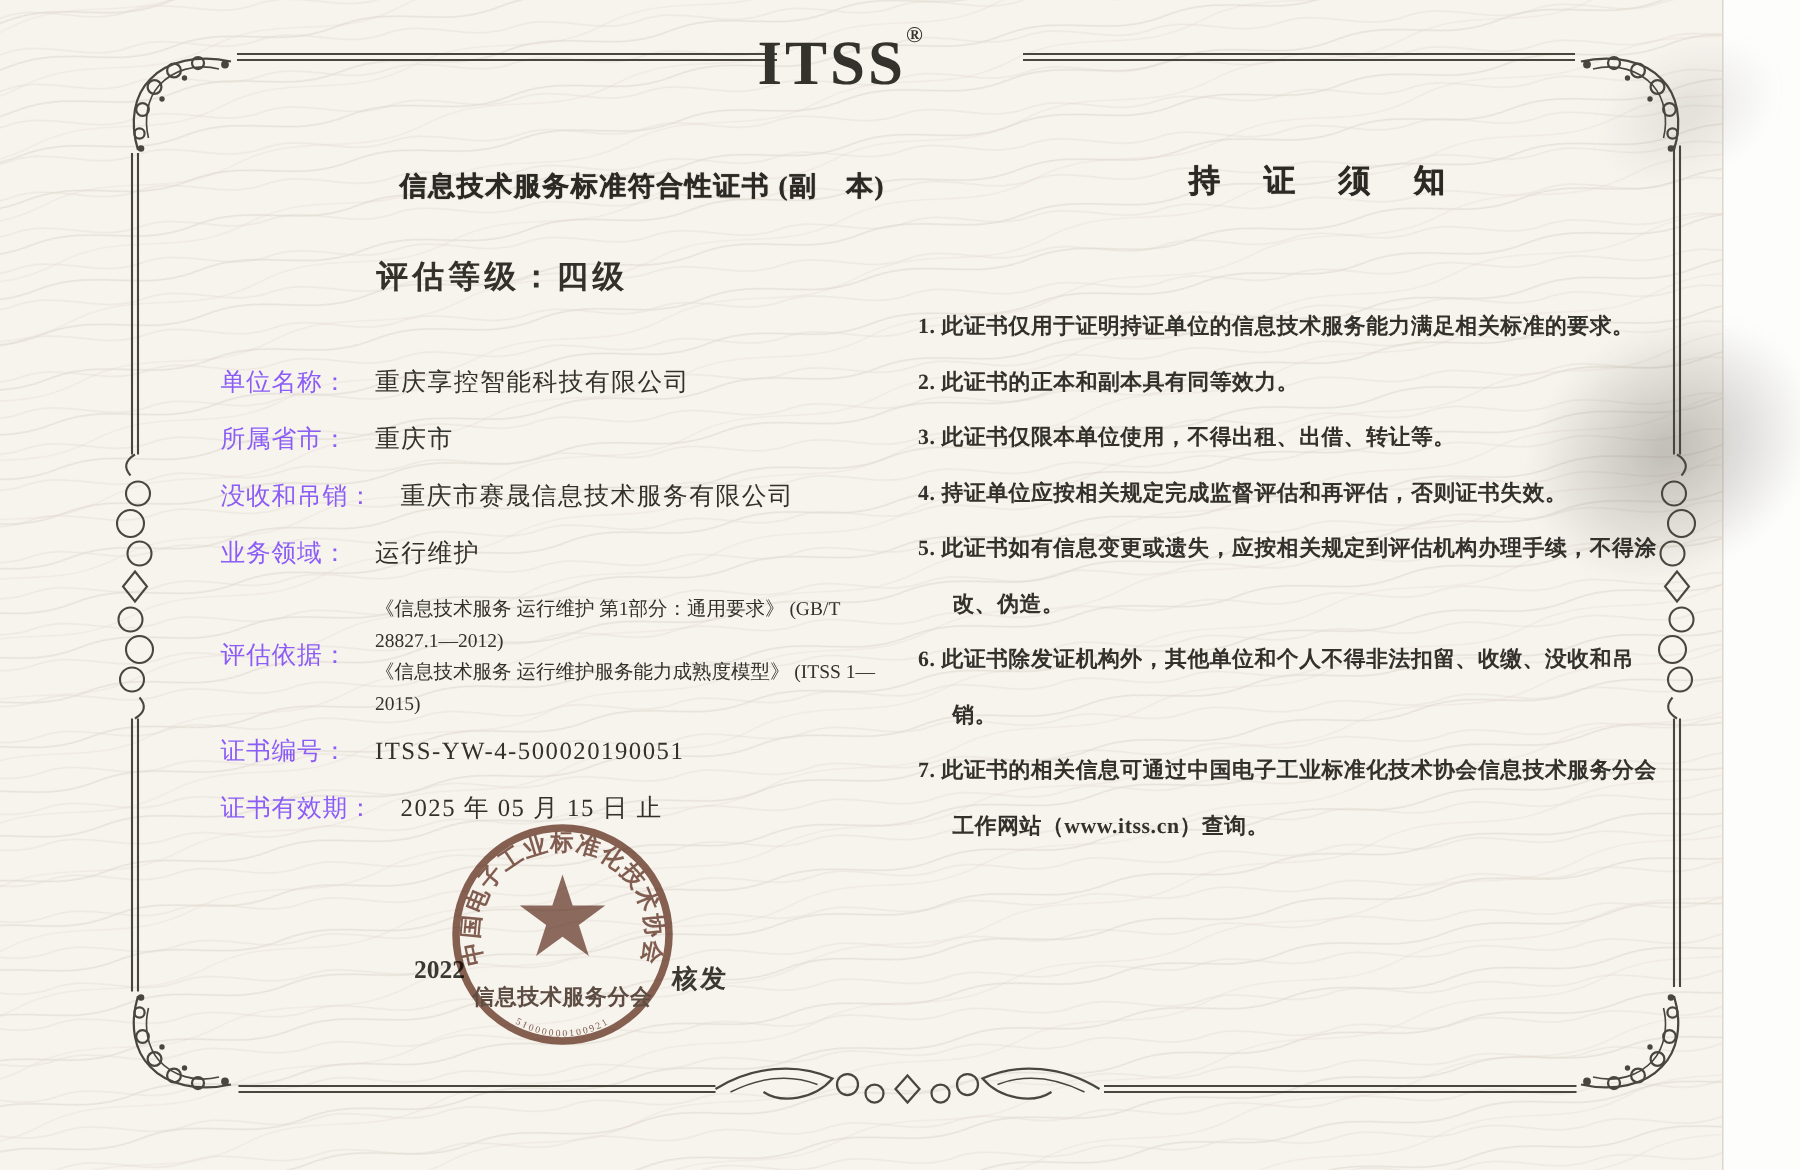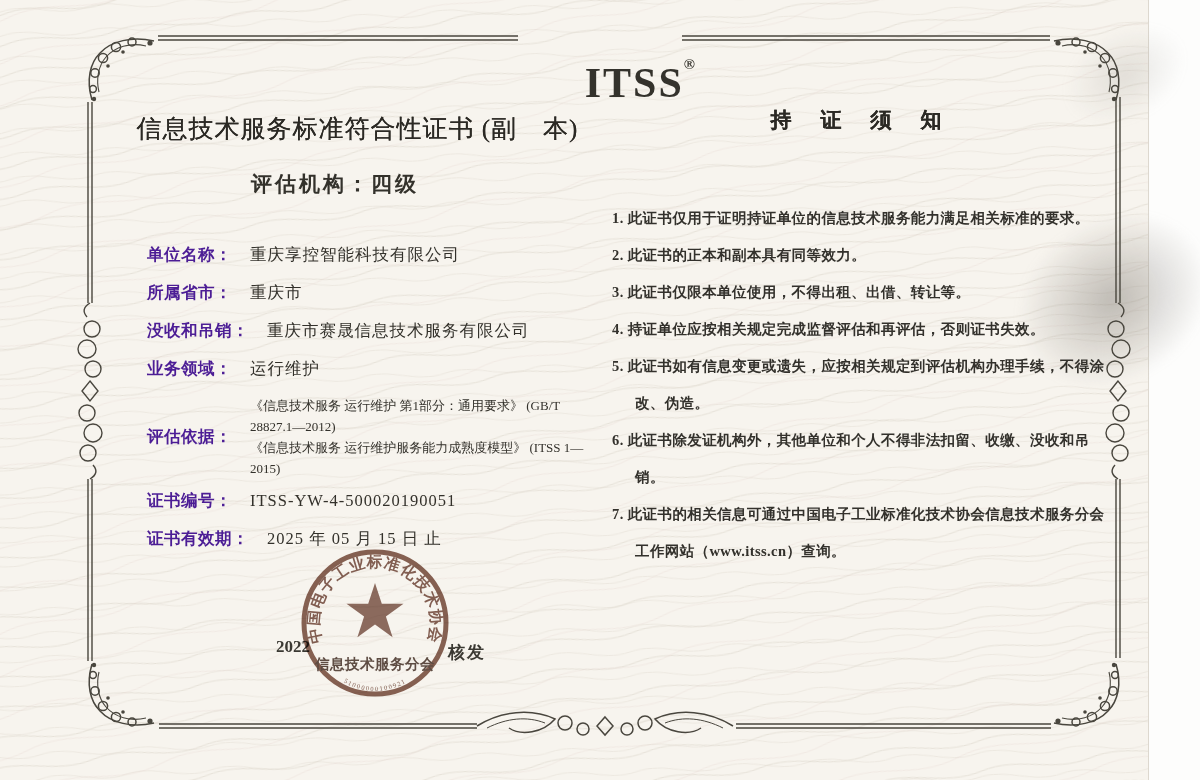--- a/index.html
+++ b/index.html
@@ -19,44 +19,44 @@
     position:absolute;left:1008px;top:215px;width:210px;height:170px;
     background:radial-gradient(ellipse at center, rgba(130,125,118,.48), rgba(130,125,118,0) 68%);
     transform:rotate(-32deg);filter:blur(5px);
   }
   .shadow2{
     position:absolute;left:1060px;top:30px;width:130px;height:90px;
     background:radial-gradient(ellipse at center, rgba(150,145,138,.22), rgba(150,145,138,0) 70%);
     transform:rotate(-30deg);filter:blur(5px);
   }
   .logo{
-    position:absolute;top:16px;left:505px;width:190px;text-align:right;
-    font-weight:bold;font-size:42px;letter-spacing:2px;color:#34322c;margin-top:40px;
+    position:absolute;top:16px;left:505px;width:190px;text-align:left;
+    font-weight:bold;font-size:42px;letter-spacing:2px;color:#34322c;
   }
   .logo sup{font-size:15px;vertical-align:28px;letter-spacing:0;}
   .title{
-    position:absolute;top:112px;left:125px;width:465px;text-align:center;
-    font-size:25px;font-weight:normal;letter-spacing:1px;color:#2b2924;
+    position:absolute;top:112px;left:125px;width:465px;text-align:right;
+    font-size:18px;font-weight:bold;letter-spacing:1px;color:#2b2924;
     text-shadow:0 0 .6px #2b2924;white-space:nowrap;
   }
   .grade{
     position:absolute;top:170px;left:125px;width:420px;text-align:center;
     font-size:21px;font-weight:bold;letter-spacing:3px;color:#33312b;
   }
   .fields{position:absolute;left:147px;top:243px;width:450px;}
   .field{display:flex;align-items:flex-start;margin-bottom:14px;font-size:16.5px;line-height:24px;}
-  .field .lab{font-weight:bold;white-space:nowrap;letter-spacing:.5px;color:#4c1d95;}
+  .field .lab{font-weight:normal;white-space:nowrap;letter-spacing:.5px;color:#8b5cf6;}
   .field .val{letter-spacing:1px;color:#33312b;margin-left:18px;}
   .field.basis{align-items:center;margin-bottom:10px;}
   .field.basis .val{font-size:13px;line-height:21px;letter-spacing:0;}
   .issue-year{position:absolute;left:276px;top:637px;font-size:17px;font-weight:bold;color:#3a3832;}
   .issue-suffix{position:absolute;left:448px;top:641px;font-size:17px;font-weight:bold;color:#3a3832;letter-spacing:2px;}
   .stamp{position:absolute;left:295px;top:543px;mix-blend-mode:multiply;opacity:.93;}
   .notice-title{
-    position:absolute;top:106px;left:638px;width:440px;text-align:center;
+    position:absolute;top:106px;left:660px;width:440px;text-align:center;
     font-size:21px;font-weight:bold;letter-spacing:4px;color:#2b2924;
     text-shadow:0 0 .5px #2b2924;
   }
   .notice{position:absolute;left:612px;top:200px;width:494px;}
   .notice p{
     margin:0;padding-left:23px;text-indent:-23px;
     font-size:14.5px;line-height:37px;color:#33312c;letter-spacing:.4px;font-weight:bold;
   }
 </style>
 </head>
@@ -141,21 +141,21 @@
 </svg>
 
 <div class="logo"><span>ITSS</span><sup>®</sup></div>
 
 <div class="title">
   <span>信息技术服务标准符合性证书</span>
   <span>(副　本)</span>
 </div>
 
 <div class="grade">
-  <span>评估机构：</span><span>四级</span>
+  <span>评估等级：</span><span>四级</span>
 </div>
 
 <div class="fields">
   <div class="field">
     <span class="lab">单位名称：</span>
     <span class="val">重庆享控智能科技有限公司</span>
   </div>
   <div class="field">
     <span class="lab">所属省市：</span>
     <span class="val">重庆市</span>

